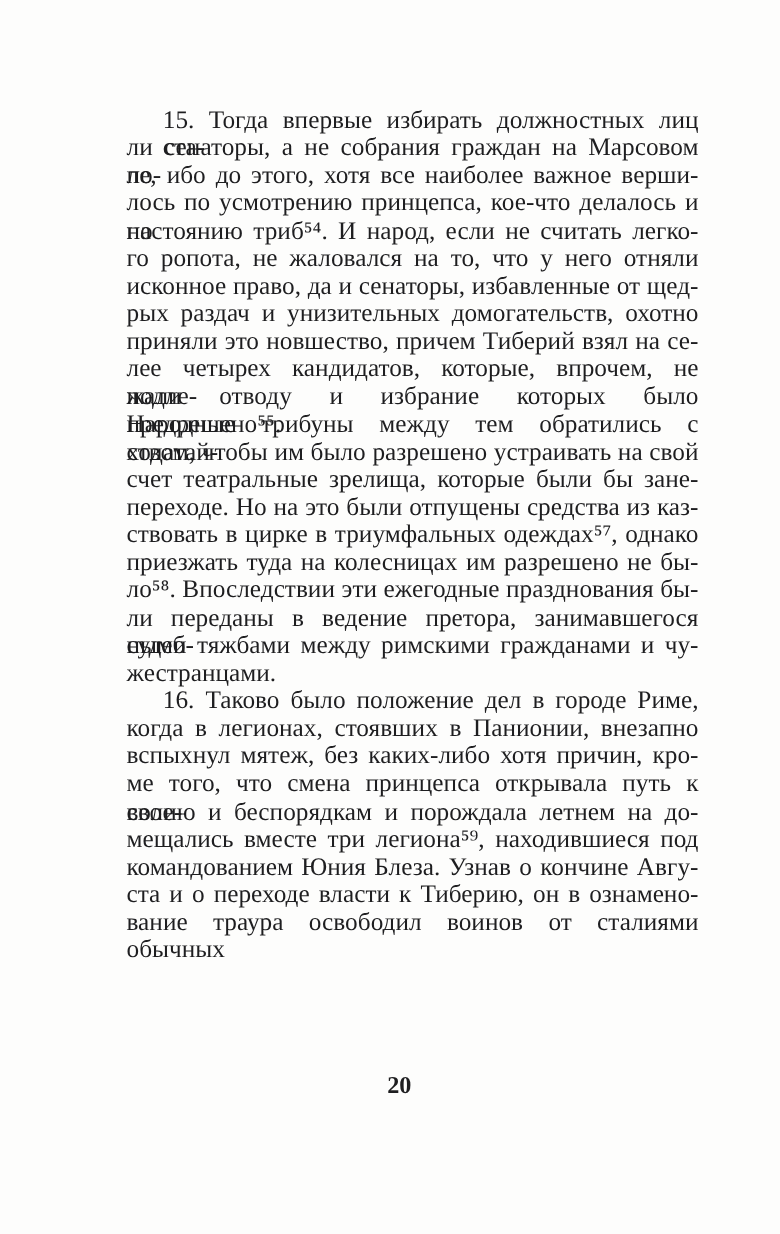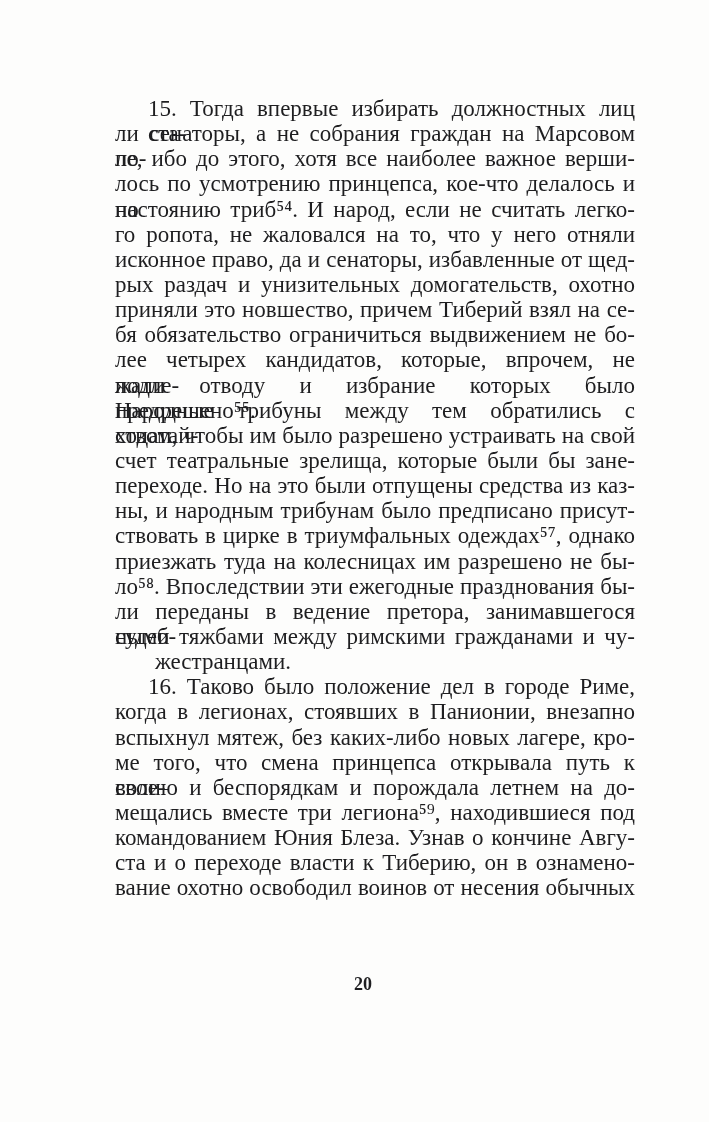--- a/index.html
+++ b/index.html
@@ -33,69 +33,66 @@
     text-align: justify;
     text-align-last: justify;
     white-space: normal;
     height: 25.15px;
   }
   .line.indent {
     padding-left: 33px;
   }
   .line.no-justify {
     text-align-last: left;
-    margin-left: 40px;
   }
   .page-number {
     position: absolute;
     left: 103px;
     top: 974px;
     width: 520px;
     text-align: center;
-    font-size: 18px;
+    font-size: 22px;
     font-weight: bold;
     color: #1e1e20;
   }
 </style>
 </head>
 <body>
 
 <div class="page">
   <div class="text-column">
       <div class="paragraph">
         <div class="line indent">15. Тогда впервые избирать должностных лиц ста-</div>
         <div class="line">ли сенаторы, а не собрания граждан на Марсовом по-</div>
         <div class="line">ле, ибо до этого, хотя все наиболее важное верши-</div>
         <div class="line">лось по усмотрению принцепса, кое-что делалось и по</div>
         <div class="line">настоянию триб⁵⁴. И народ, если не считать легко-</div>
         <div class="line">го ропота, не жаловался на то, что у него отняли</div>
         <div class="line">исконное право, да и сенаторы, избавленные от щед-</div>
         <div class="line">рых раздач и унизительных домогательств, охотно</div>
         <div class="line">приняли это новшество, причем Тиберий взял на се-</div>
-        <div class="line">бя обязательство ограничиться выдвижением не бо-</div>
         <div class="line">лее четырех кандидатов, которые, впрочем, не подле-</div>
         <div class="line">жали отводу и избрание которых было предрешено⁵⁵.</div>
         <div class="line">Народные трибуны между тем обратились с ходатай-</div>
         <div class="line">ством, чтобы им было разрешено устраивать на свой</div>
         <div class="line">счет театральные зрелища, которые были бы зане-</div>
         <div class="line">переходе. Но на это были отпущены средства из каз-</div>
-        <div class="line">ны, и народным трибунам было предписано присут-</div>
         <div class="line">ствовать в цирке в триумфальных одеждах⁵⁷, однако</div>
         <div class="line">приезжать туда на колесницах им разрешено не бы-</div>
         <div class="line">ло⁵⁸. Впоследствии эти ежегодные празднования бы-</div>
         <div class="line">ли переданы в ведение претора, занимавшегося судеб-</div>
         <div class="line">ными тяжбами между римскими гражданами и чу-</div>
         <div class="line no-justify">жестранцами.</div>
       </div>
       <div class="paragraph">
         <div class="line indent">16. Таково было положение дел в городе Риме,</div>
         <div class="line">когда в легионах, стоявших в Панионии, внезапно</div>
-        <div class="line">вспыхнул мятеж, без каких-либо новых лагере, кро-</div>
+        <div class="line">вспыхнул мятеж, без каких-либо хотя причин, кро-</div>
         <div class="line">ме того, что смена принцепса открывала путь к свое-</div>
         <div class="line">волию и беспорядкам и порождала летнем на до-</div>
         <div class="line">мещались вместе три легиона⁵⁹, находившиеся под</div>
         <div class="line">командованием Юния Блеза. Узнав о кончине Авгу-</div>
         <div class="line">ста и о переходе власти к Тиберию, он в ознамено-</div>
-        <div class="line">вание охотно освободил воинов от несения обычных</div>
+        <div class="line">вание траура освободил воинов от сталиями обычных</div>
       </div>
     </div>
   <div class="page-number">20</div>
 </div>
 
 </body></html>

